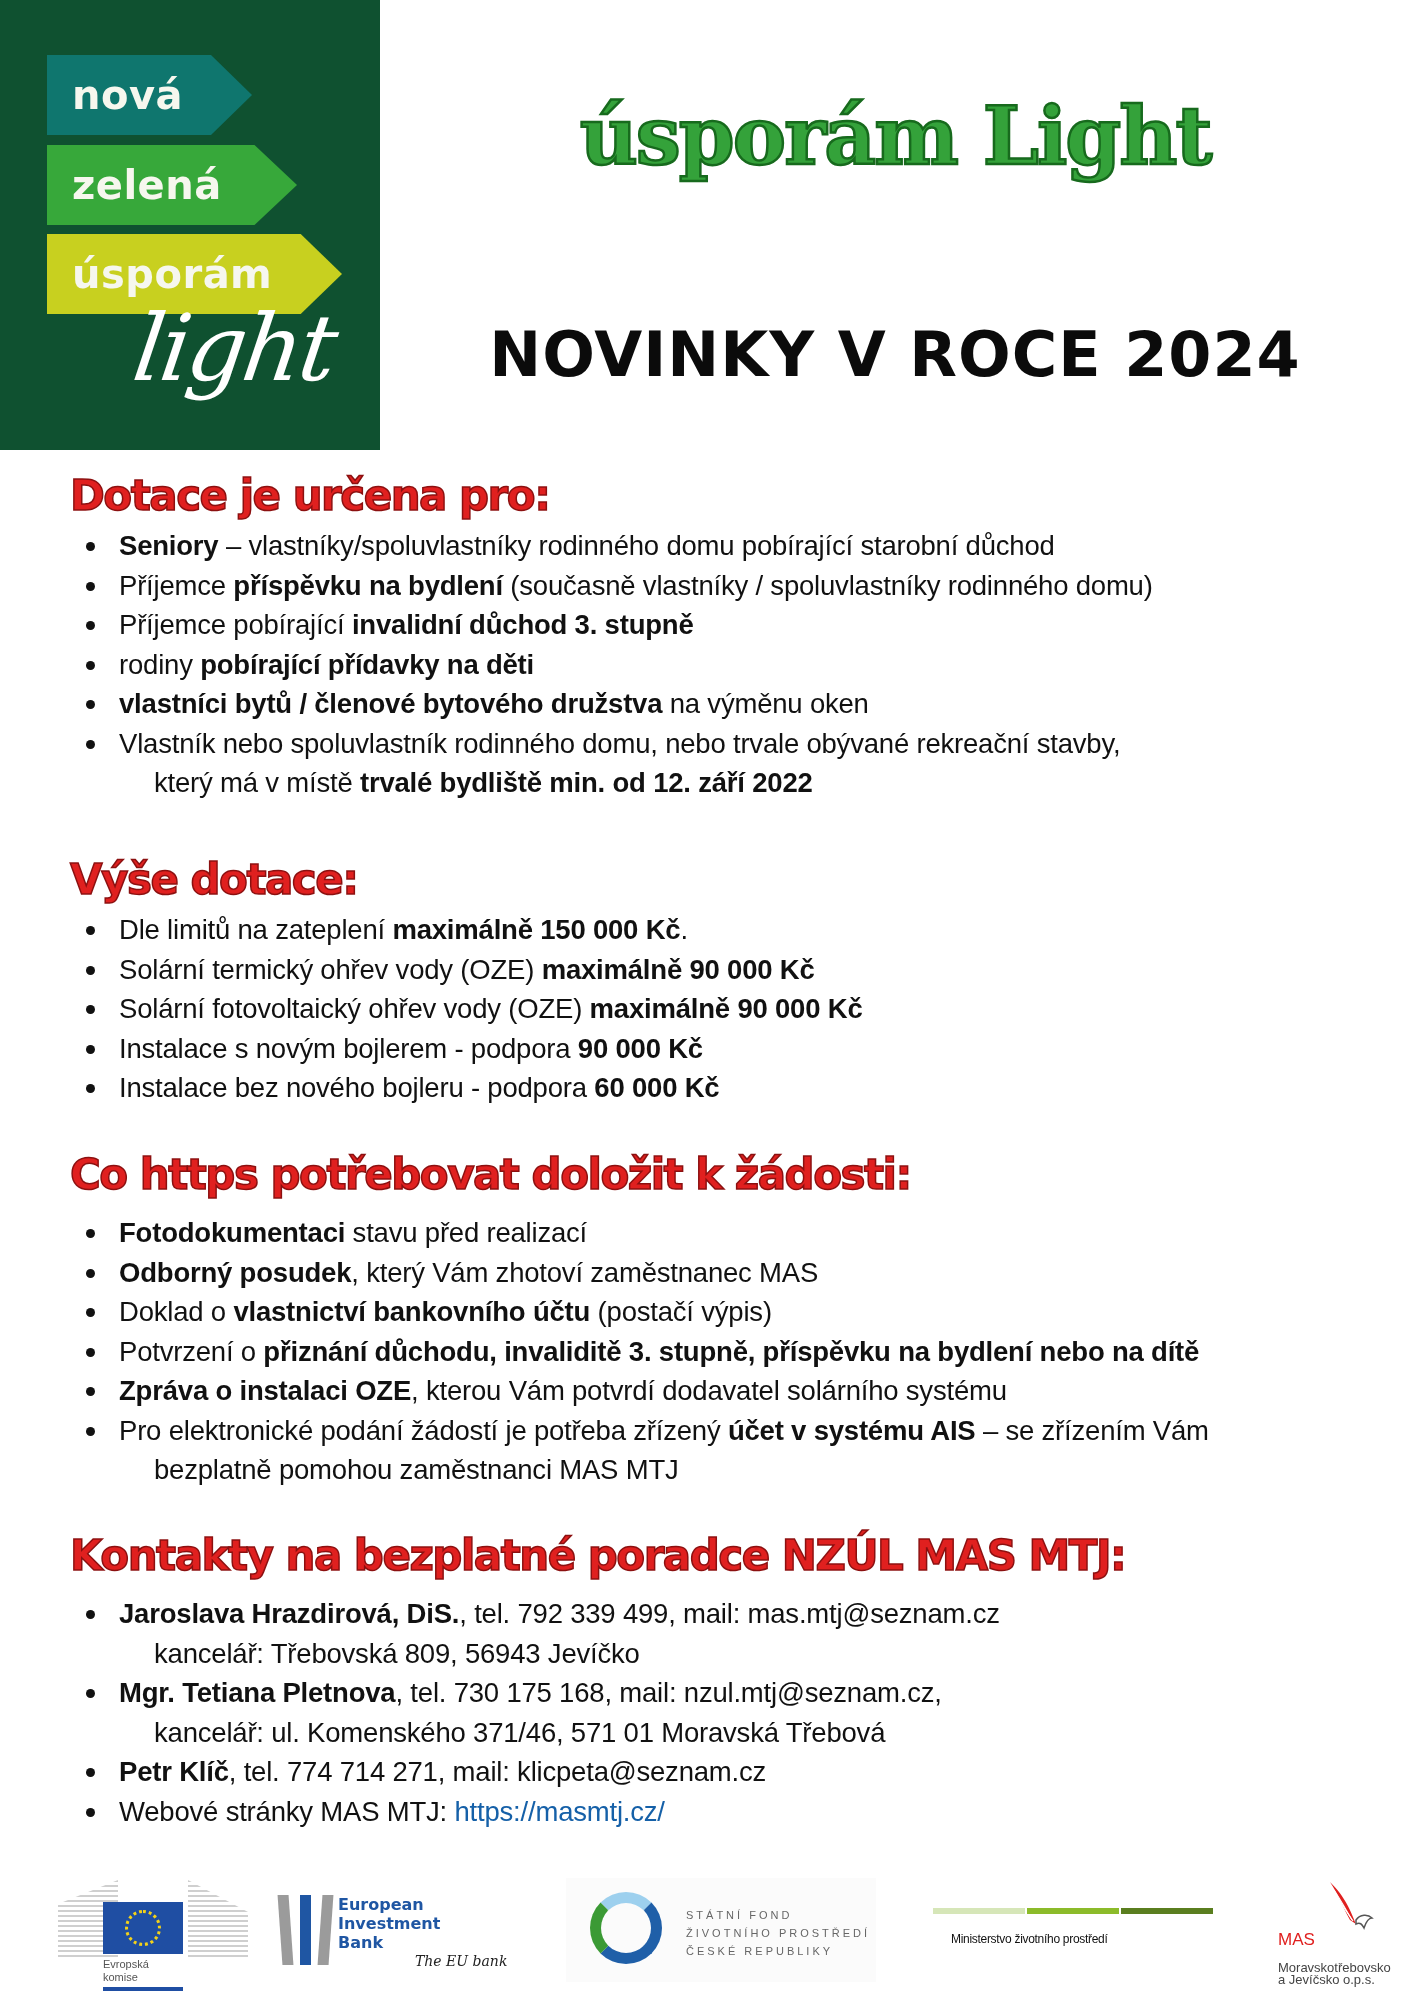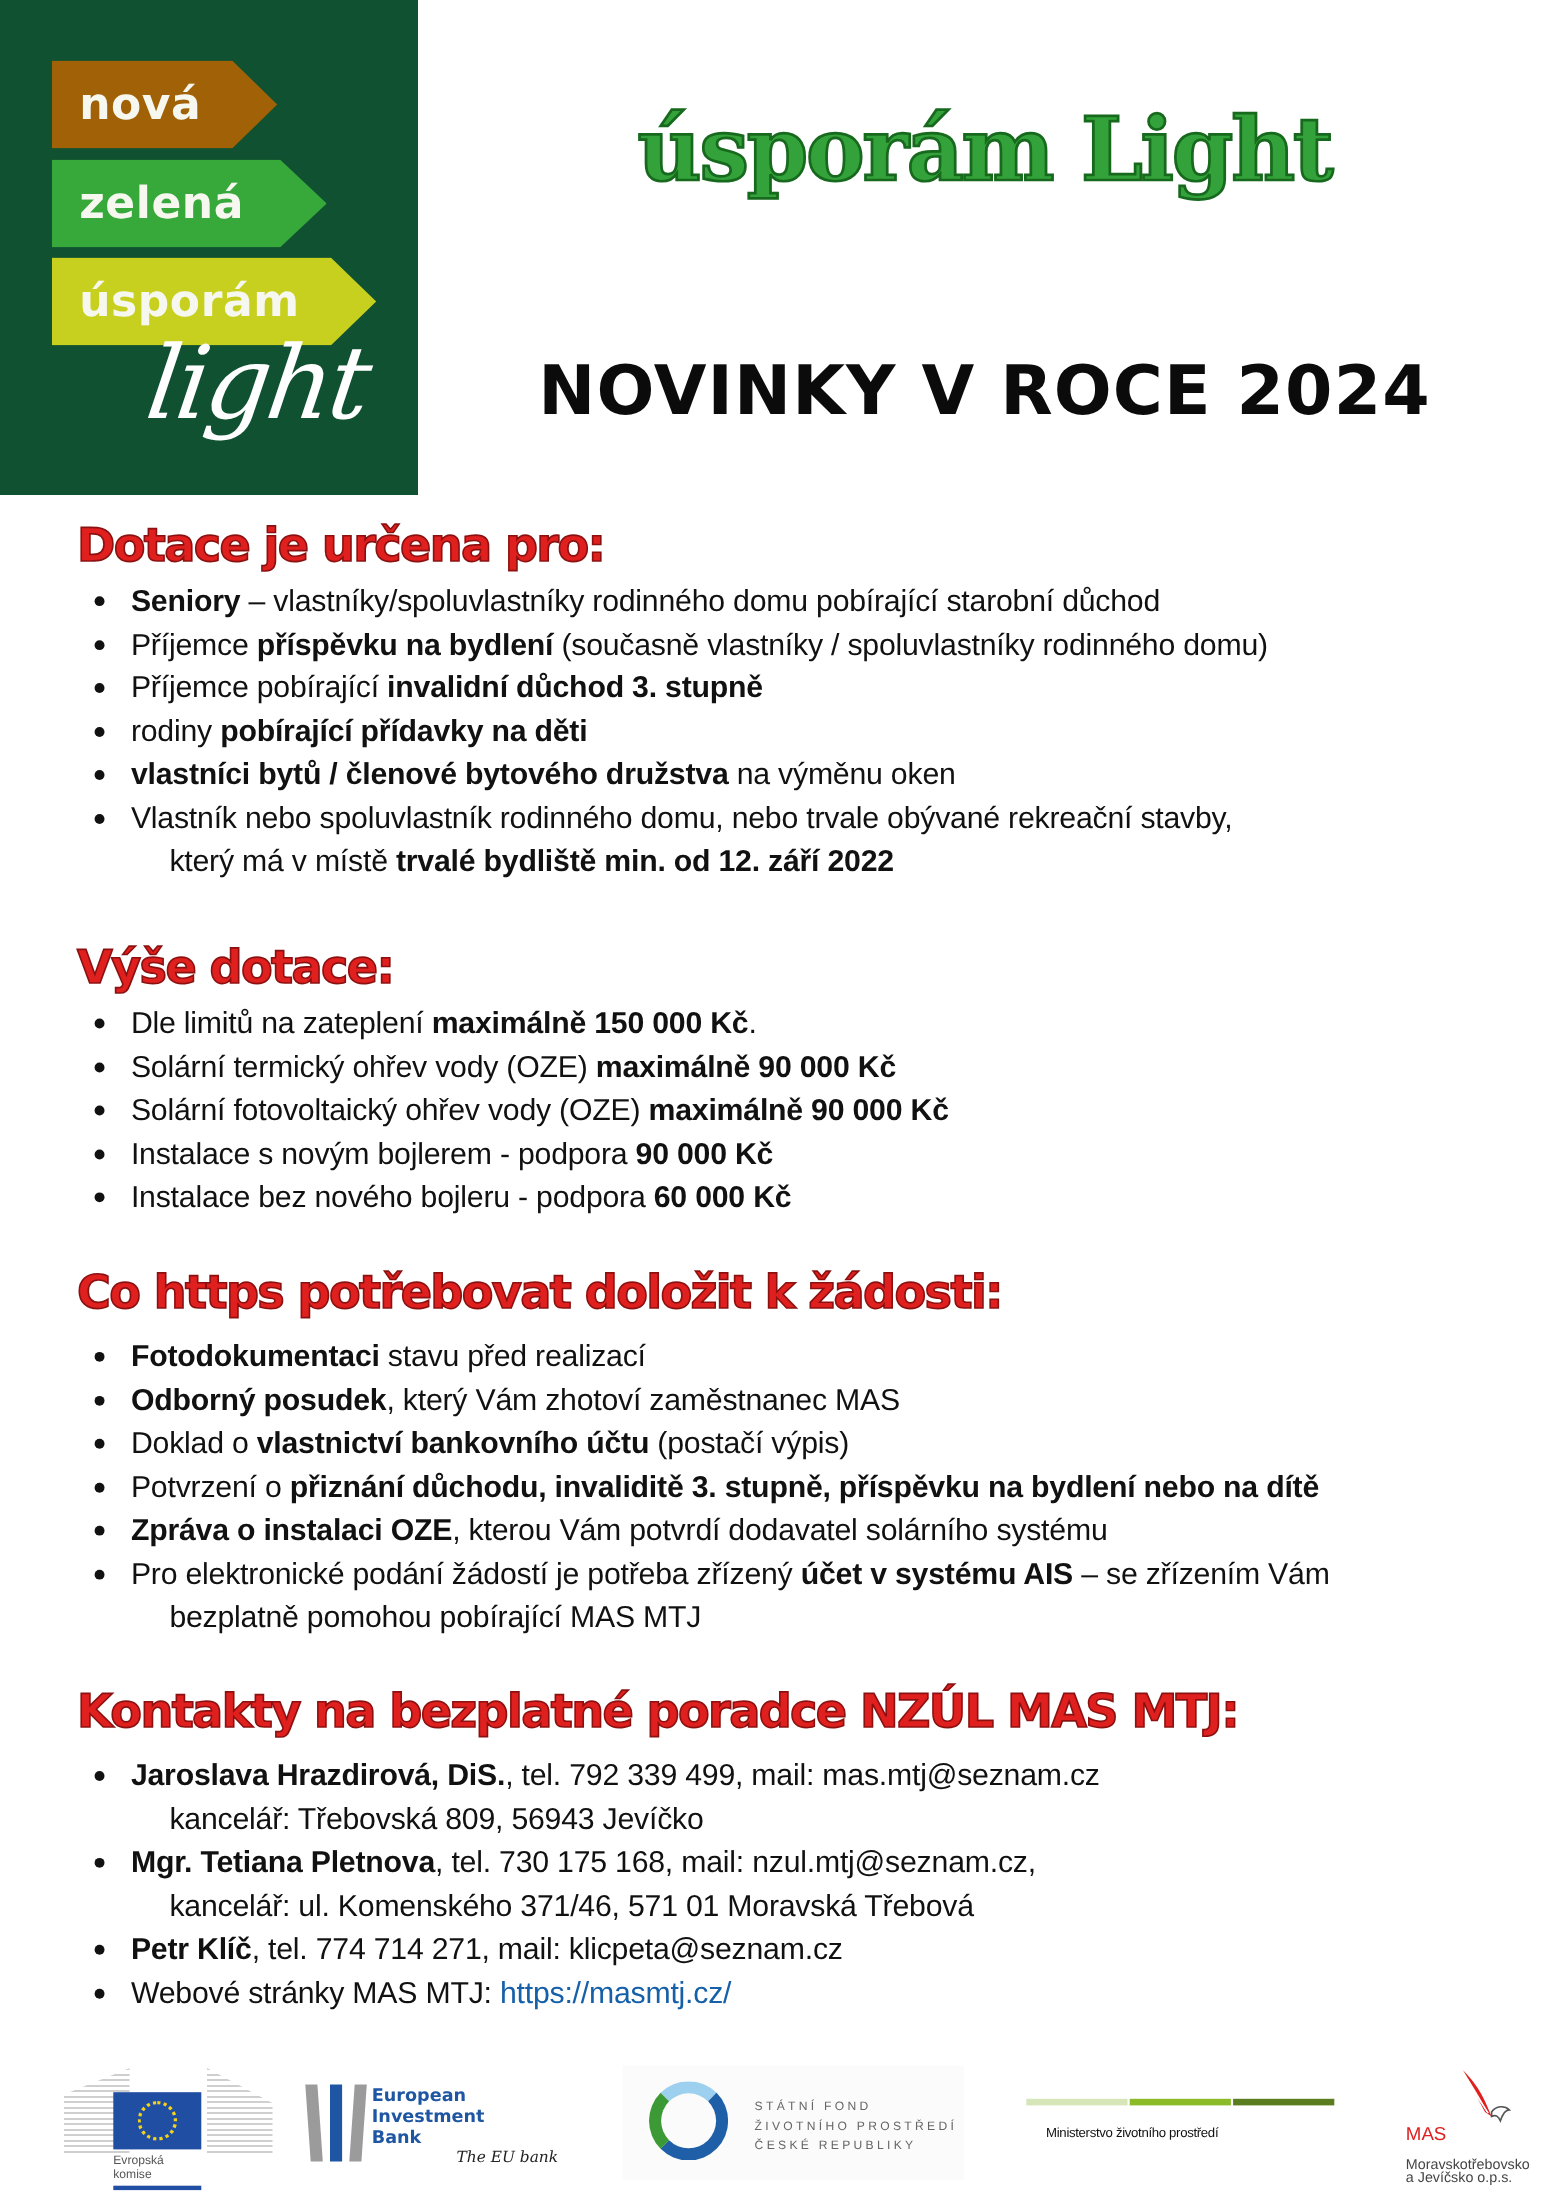--- a/index.html
+++ b/index.html
@@ -3,21 +3,21 @@
 <meta charset="utf-8">
 <style>
   * { box-sizing: border-box; margin: 0; padding: 0; }
   html, body { width: 1414px; height: 2000px; background: #ffffff; overflow: hidden; }
   body { position: relative; font-family: "Liberation Sans", "DejaVu Sans", sans-serif; color: #111; }
 
   
   .logo-box { position: absolute; left: 0; top: 0; width: 380px; height: 450px; background: #0f5130; }
   .logo-arrow { position: absolute; left: 47px; height: 80px; display: flex; align-items: center; padding-left: 25px;
     font-family: "DejaVu Sans", sans-serif; font-weight: bold; font-size: 40px; color: #f6f7ee; letter-spacing: 0.5px; }
-  .logo-arrow.a1 { top: 55px; width: 205px; background: #a16207; clip-path: polygon(0 0, 80% 0, 100% 50%, 80% 100%, 0 100%); }
+  .logo-arrow.a1 { top: 55px; width: 205px; background: #0f766e; clip-path: polygon(0 0, 80% 0, 100% 50%, 80% 100%, 0 100%); }
   .logo-arrow.a2 { top: 145px; width: 250px; background: #37a83a; clip-path: polygon(0 0, 83% 0, 100% 50%, 83% 100%, 0 100%); }
   .logo-arrow.a3 { top: 234px; width: 295px; background: #c8d01f; clip-path: polygon(0 0, 86% 0, 100% 50%, 86% 100%, 0 100%); }
   .logo-light { position: absolute; left: 135px; top: 295px; font-family: "DejaVu Serif", serif; font-style: italic;
     font-size: 92px; color: #ffffff; letter-spacing: -3px; transform: skewX(-8deg); }
 
   
   .title { position: absolute; left: 420px; top: 90px; width: 950px; text-align: center;
     font-family: "DejaVu Serif", serif; font-weight: bold; font-size: 80px; line-height: 92px;
     color: #34a23a; -webkit-text-stroke: 2.5px #176a1d; letter-spacing: -2px; }
   .title .line { display: block; }
@@ -124,21 +124,21 @@
 
 <section class="section" id="sec3">
   <h2>Co https potřebovat doložit k žádosti:</h2>
   <ul>
       <li><b>Fotodokumentaci</b> stavu před realizací</li>
       <li><b>Odborný posudek</b>, který Vám zhotoví zaměstnanec MAS</li>
       <li>Doklad o <b>vlastnictví bankovního účtu</b> (postačí výpis)</li>
       <li>Potvrzení o <b>přiznání důchodu, invaliditě 3. stupně, příspěvku na bydlení nebo na dítě</b></li>
       <li><b>Zpráva o instalaci OZE</b>, kterou Vám potvrdí dodavatel solárního systému</li>
       <li>Pro elektronické podání žádostí je potřeba zřízený <b>účet v systému AIS</b> – se zřízením Vám</li>
-      <li class="cont">bezplatně pomohou pobírající MAS MTJ</li>
+      <li class="cont">bezplatně pomohou zaměstnanci MAS MTJ</li>
     </ul>
 </section>
 
 <section class="section" id="sec4">
   <h2>Kontakty na bezplatné poradce NZÚL MAS MTJ:</h2>
   <ul>
       <li><b>Jaroslava Hrazdirová, DiS.</b>, tel. 792 339 499, mail: mas.mtj@seznam.cz</li>
       <li class="cont">kancelář: Třebovská 809, 56943 Jevíčko</li>
       <li><b>Mgr. Tetiana Pletnova</b>, tel. 730 175 168, mail: nzul.mtj@seznam.cz,</li>
       <li class="cont">kancelář: ul. Komenského 371/46, 571 01 Moravská Třebová</li>

